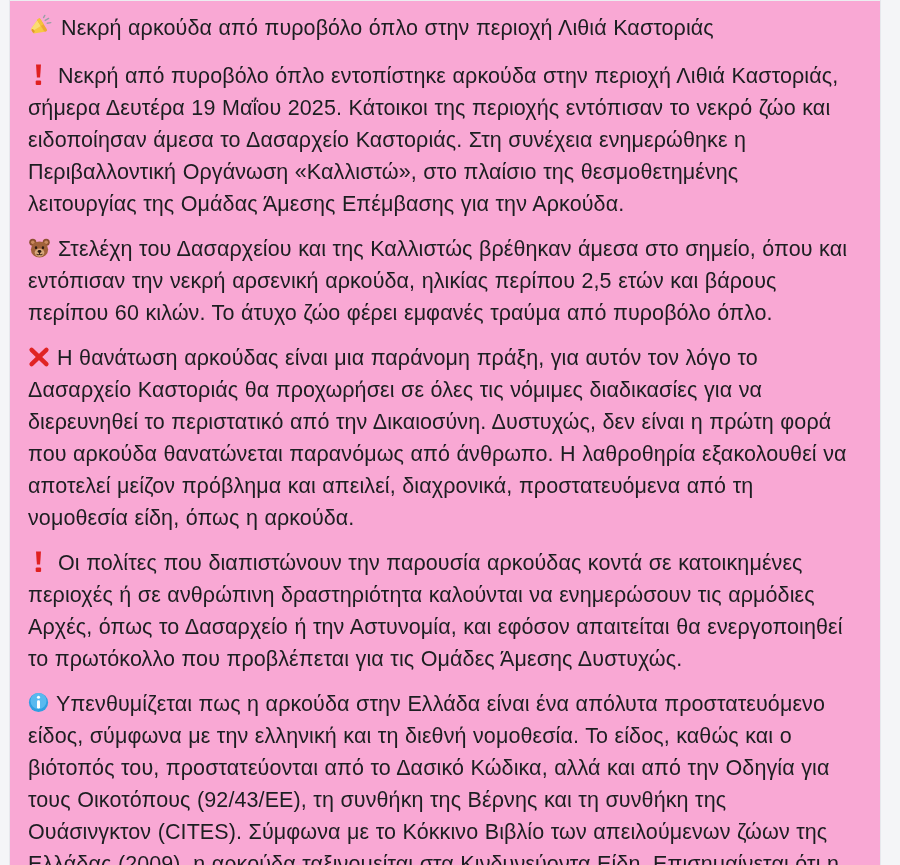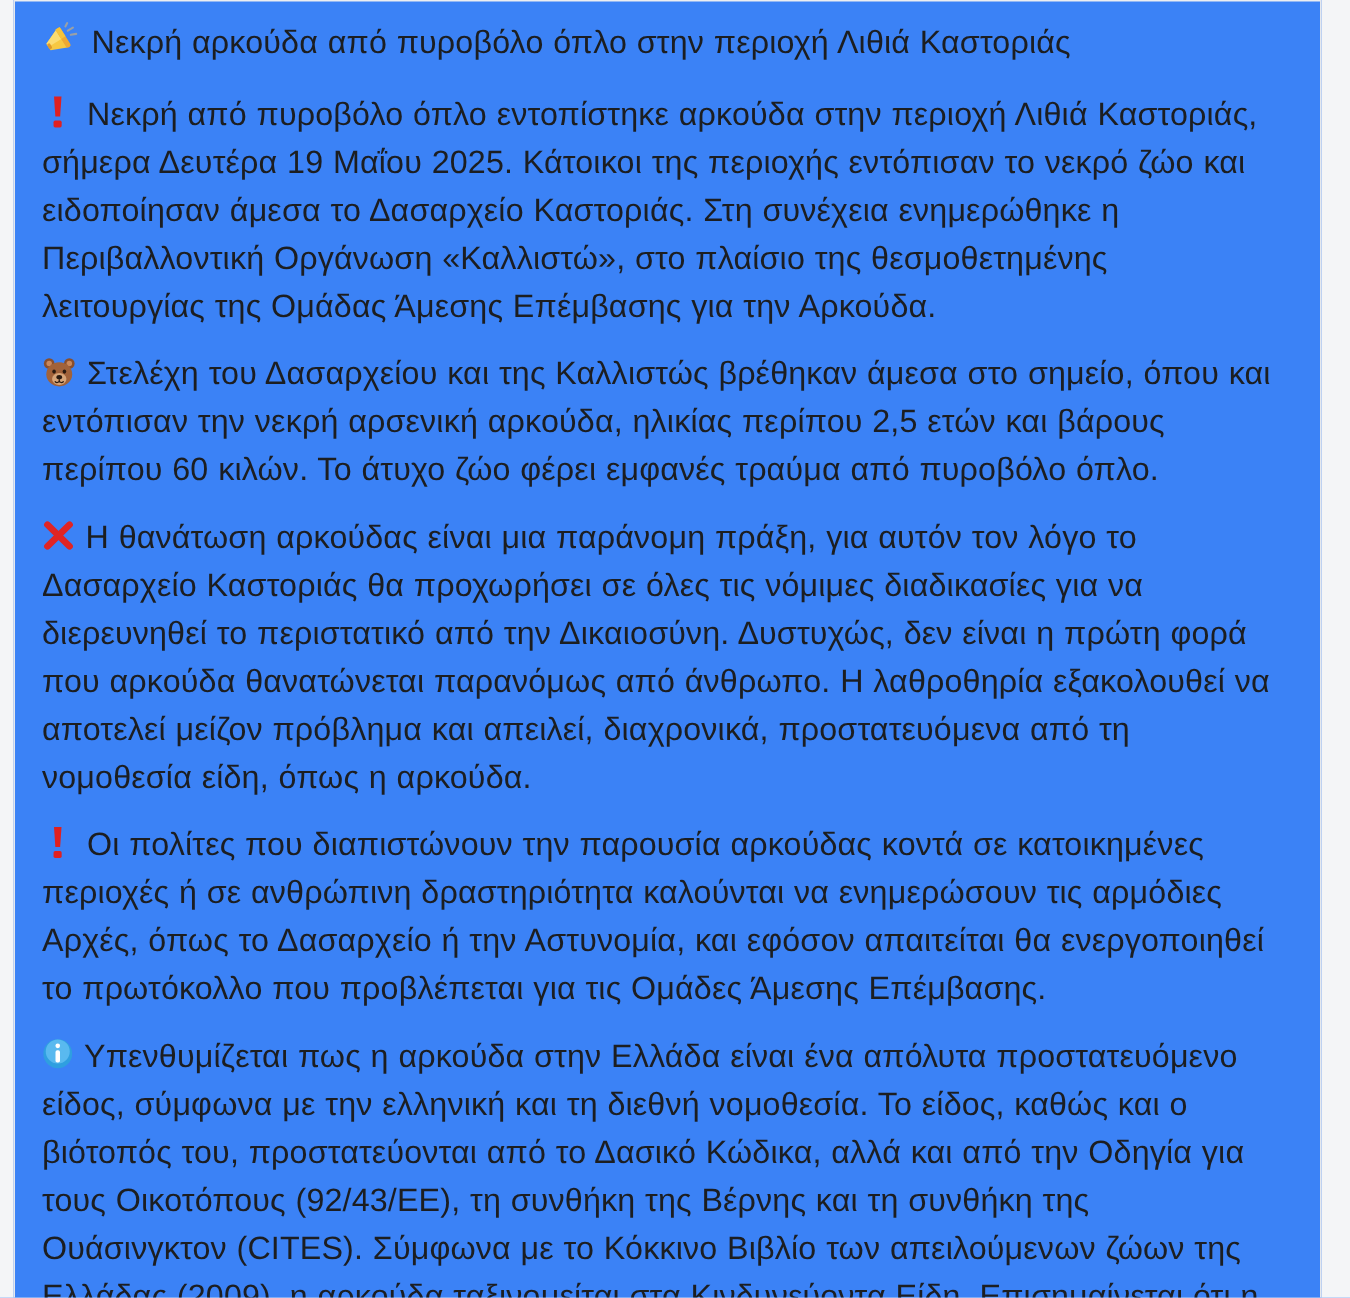--- a/index.html
+++ b/index.html
@@ -24,21 +24,21 @@
     box-sizing: border-box;
   }
 
   
   #article-card {
     position: absolute;
     left: 9px;
     top: 0;
     width: 872px;
     height: 865px;
-    background: #3b82f6;
+    background: #f9a8d4;
     border-left: 1px solid #e6e8ec;
     border-right: 1px solid #e6e8ec;
     box-sizing: border-box;
     overflow: hidden;
   }
 
   #article-body {
     padding: 12px 28px 0 18px;
     box-sizing: border-box;
   }
@@ -169,21 +169,21 @@
           </svg>
         </span><span>Η θανάτωση αρκούδας είναι μια παράνομη πράξη, για αυτόν τον λόγο το Δασαρχείο Καστοριάς θα προχωρήσει σε όλες τις νόμιμες διαδικασίες για να διερευνηθεί το περιστατικό από την Δικαιοσύνη. Δυστυχώς, δεν είναι η πρώτη φορά που αρκούδα θανατώνεται παρανόμως από άνθρωπο. Η λαθροθηρία εξακολουθεί να αποτελεί μείζον πρόβλημα και απειλεί, διαχρονικά, προστατευόμενα από τη νομοθεσία είδη, όπως η αρκούδα.</span>
       </p>
 
       <p class="para">
         <span class="emoji excl">
           <svg viewBox="0 0 13 23" xmlns="http://www.w3.org/2000/svg" aria-hidden="true">
             <path d="M4.0 1.4 h5.0 l-0.9 13.2 h-3.2 z" fill="#e02020"></path>
             <rect x="3.7" y="17.4" width="5.4" height="4.6" rx="1.1" fill="#e02020"></rect>
           </svg>
-        </span><span>Οι πολίτες που διαπιστώνουν την παρουσία αρκούδας κοντά σε κατοικημένες περιοχές ή σε ανθρώπινη δραστηριότητα καλούνται να ενημερώσουν τις αρμόδιες Αρχές, όπως το Δασαρχείο ή την Αστυνομία, και εφόσον απαιτείται θα ενεργοποιηθεί το πρωτόκολλο που προβλέπεται για τις Ομάδες Άμεσης Επέμβασης.</span>
+        </span><span>Οι πολίτες που διαπιστώνουν την παρουσία αρκούδας κοντά σε κατοικημένες περιοχές ή σε ανθρώπινη δραστηριότητα καλούνται να ενημερώσουν τις αρμόδιες Αρχές, όπως το Δασαρχείο ή την Αστυνομία, και εφόσον απαιτείται θα ενεργοποιηθεί το πρωτόκολλο που προβλέπεται για τις Ομάδες Άμεσης Δυστυχώς.</span>
       </p>
 
       <p class="para">
         <span class="emoji info">
           <svg viewBox="0 0 21 21" xmlns="http://www.w3.org/2000/svg" aria-hidden="true">
             <circle cx="10.5" cy="10.5" r="9.6" fill="#2f9fe0"></circle>
             <circle cx="10.5" cy="9.0" r="8.0" fill="#59b9ef"></circle>
             <circle cx="10.5" cy="5.2" r="1.55" fill="#ffffff"></circle>
             <rect x="9.0" y="8.2" width="3.0" height="8.2" rx="1.2" fill="#ffffff"></rect>
           </svg>

